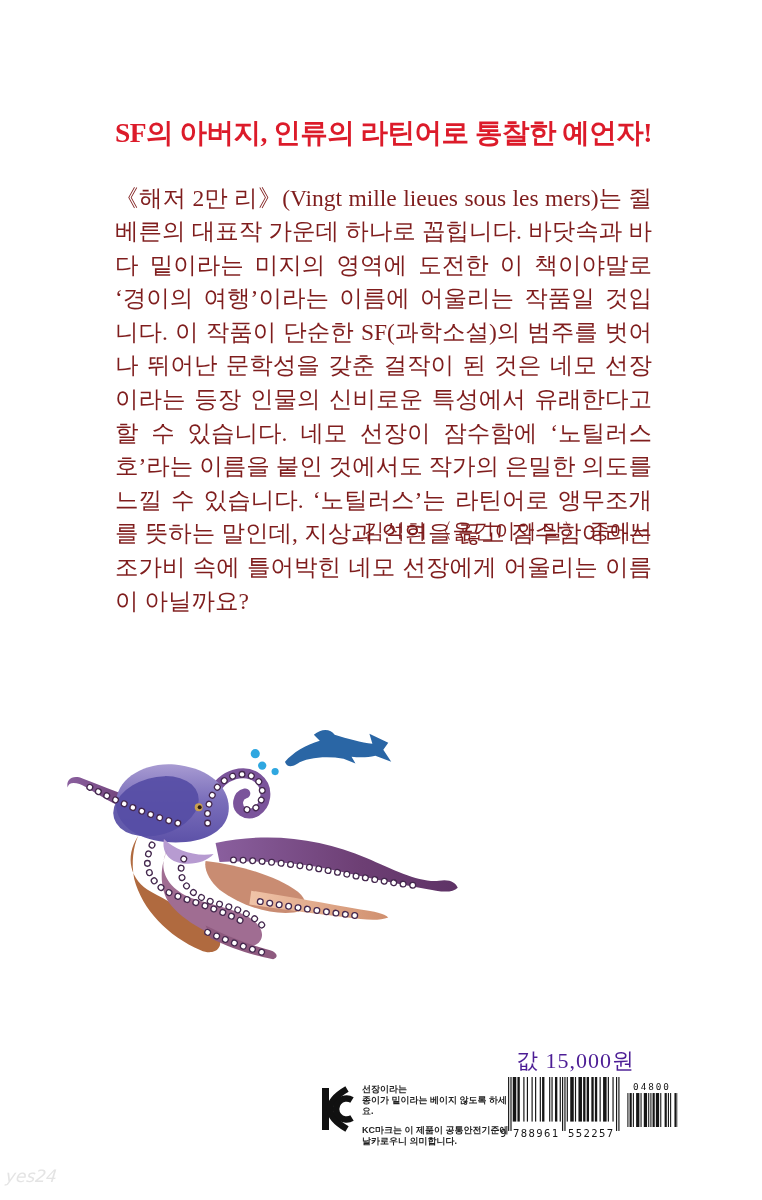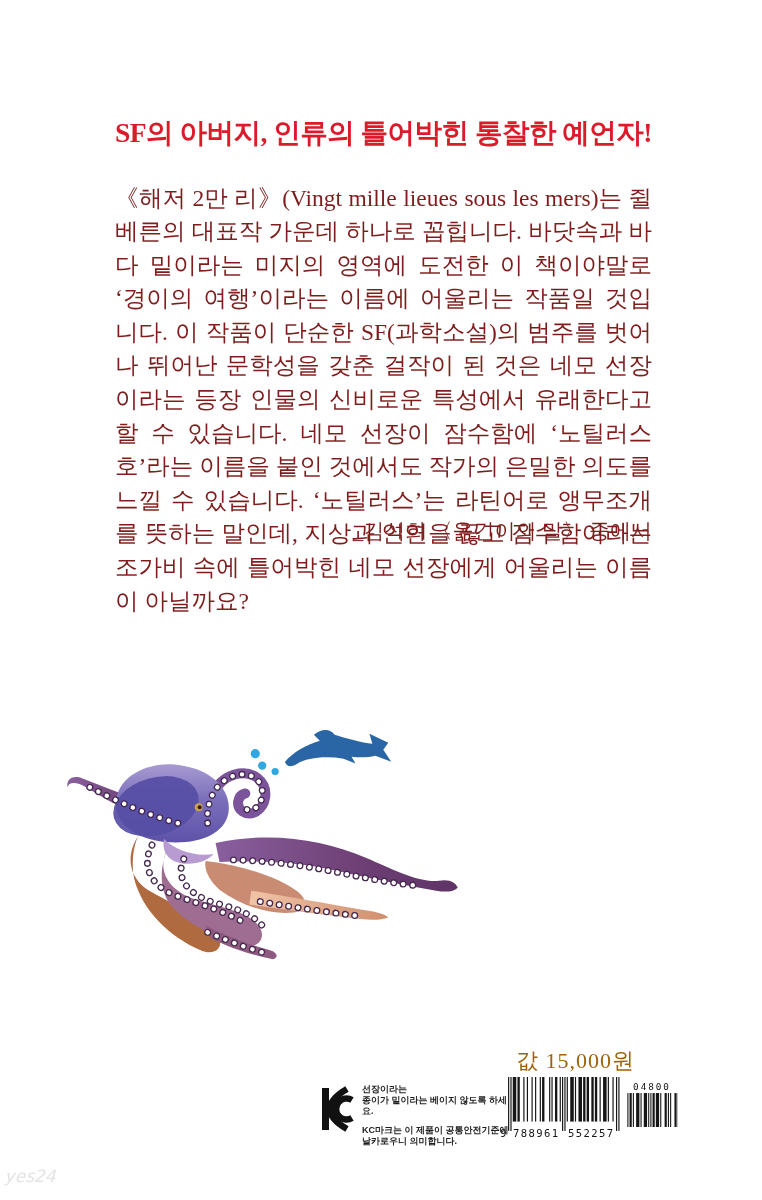--- a/index.html
+++ b/index.html
@@ -6,40 +6,40 @@
   .page{position:relative;width:762px;height:1200px;background:#fff;overflow:hidden;
         font-family:"Liberation Serif",serif;}
   .headline{position:absolute;left:115px;top:97px;width:540px;
             font-size:27.5px;font-weight:700;letter-spacing:-0.5px;color:#dc1b2a;}
   .body-text{position:absolute;left:115px;top:158px;width:537px;
              font-size:23.5px;line-height:33.6px;text-align:justify;color:#7f1d1d;
              word-break:normal;}
   .attribution{position:absolute;left:115px;top:517px;width:537px;
                text-align:right;font-size:21px;color:#7f1d1d;}
   .illustration{position:absolute;left:55px;top:712px;width:470px;height:268px;}
-  .price{position:absolute;left:516px;top:1046px;font-size:22px;color:#a16207;letter-spacing:1px;}
+  .price{position:absolute;left:516px;top:1046px;font-size:22px;color:#4c1d95;letter-spacing:1px;}
   .kc-logo{position:absolute;left:320px;top:1086px;width:34px;height:46px;}
   .notice{position:absolute;left:362px;top:1084px;width:150px;
           font-family:"Liberation Sans",sans-serif;font-size:9px;font-weight:700;
           line-height:11px;color:#222;}
   .notice .gap{margin-top:8px;}
   .barcode-main{position:absolute;left:497px;top:1077px;width:123px;height:61px;}
   .barcode-addon{position:absolute;left:626px;top:1081px;width:52px;height:46px;}
   .bc-digits{font-family:"DejaVu Sans Mono",monospace;fill:#161616;}
   .sk-o{fill:none;stroke:#44284e;stroke-width:7;stroke-linecap:round;stroke-dasharray:0.1 9.5;}
   .sk-w{fill:none;stroke:#ffffff;stroke-width:4.4;stroke-linecap:round;stroke-dasharray:0.1 9.5;}
   .watermark{position:absolute;left:6px;top:1166px;font-size:17px;color:#e4e4e4;
              font-style:italic;font-family:"DejaVu Sans",sans-serif;transform:skewX(-6deg);}
 </style>
 </head>
 <body>
 
 <div class="page">
 
-  <h1 class="headline">SF의 아버지, 인류의 틀어박힌 통찰한 예언자!</h1>
+  <h1 class="headline">SF의 아버지, 인류의 라틴어로 통찰한 예언자!</h1>
 
   <p class="body-text">《해저 2만 리》(Vingt mille lieues sous les mers)는 쥘 베른의 대표작 가운데 하나로 꼽힙니다. 바닷속과 바다 밑이라는 미지의 영역에 도전한 이 책이야말로 ‘경이의 여행’이라는 이름에 어울리는 작품일 것입니다. 이 작품이 단순한 SF(과학소설)의 범주를 벗어나 뛰어난 문학성을 갖춘 걸작이 된 것은 네모 선장이라는 등장 인물의 신비로운 특성에서 유래한다고 할 수 있습니다. 네모 선장이 잠수함에 ‘노틸러스호’라는 이름을 붙인 것에서도 작가의 은밀한 의도를 느낄 수 있습니다. ‘노틸러스’는 라틴어로 앵무조개를 뜻하는 말인데, 지상과 인연을 끊고 잠수함이라는 조가비 속에 틀어박힌 네모 선장에게 어울리는 이름이 아닐까요?</p>
 
   <div class="attribution">_김석희 〈옮긴이의 말〉 중에서</div>
 
   <svg class="illustration" viewBox="0 0 470 270" aria-hidden="true">
     <defs>
       <linearGradient id="gHead" x1="0" y1="0" x2="0" y2="1">
         <stop offset="0" stop-color="#a89bd2"></stop>
           <stop offset="0.45" stop-color="#7b6fbb"></stop>

